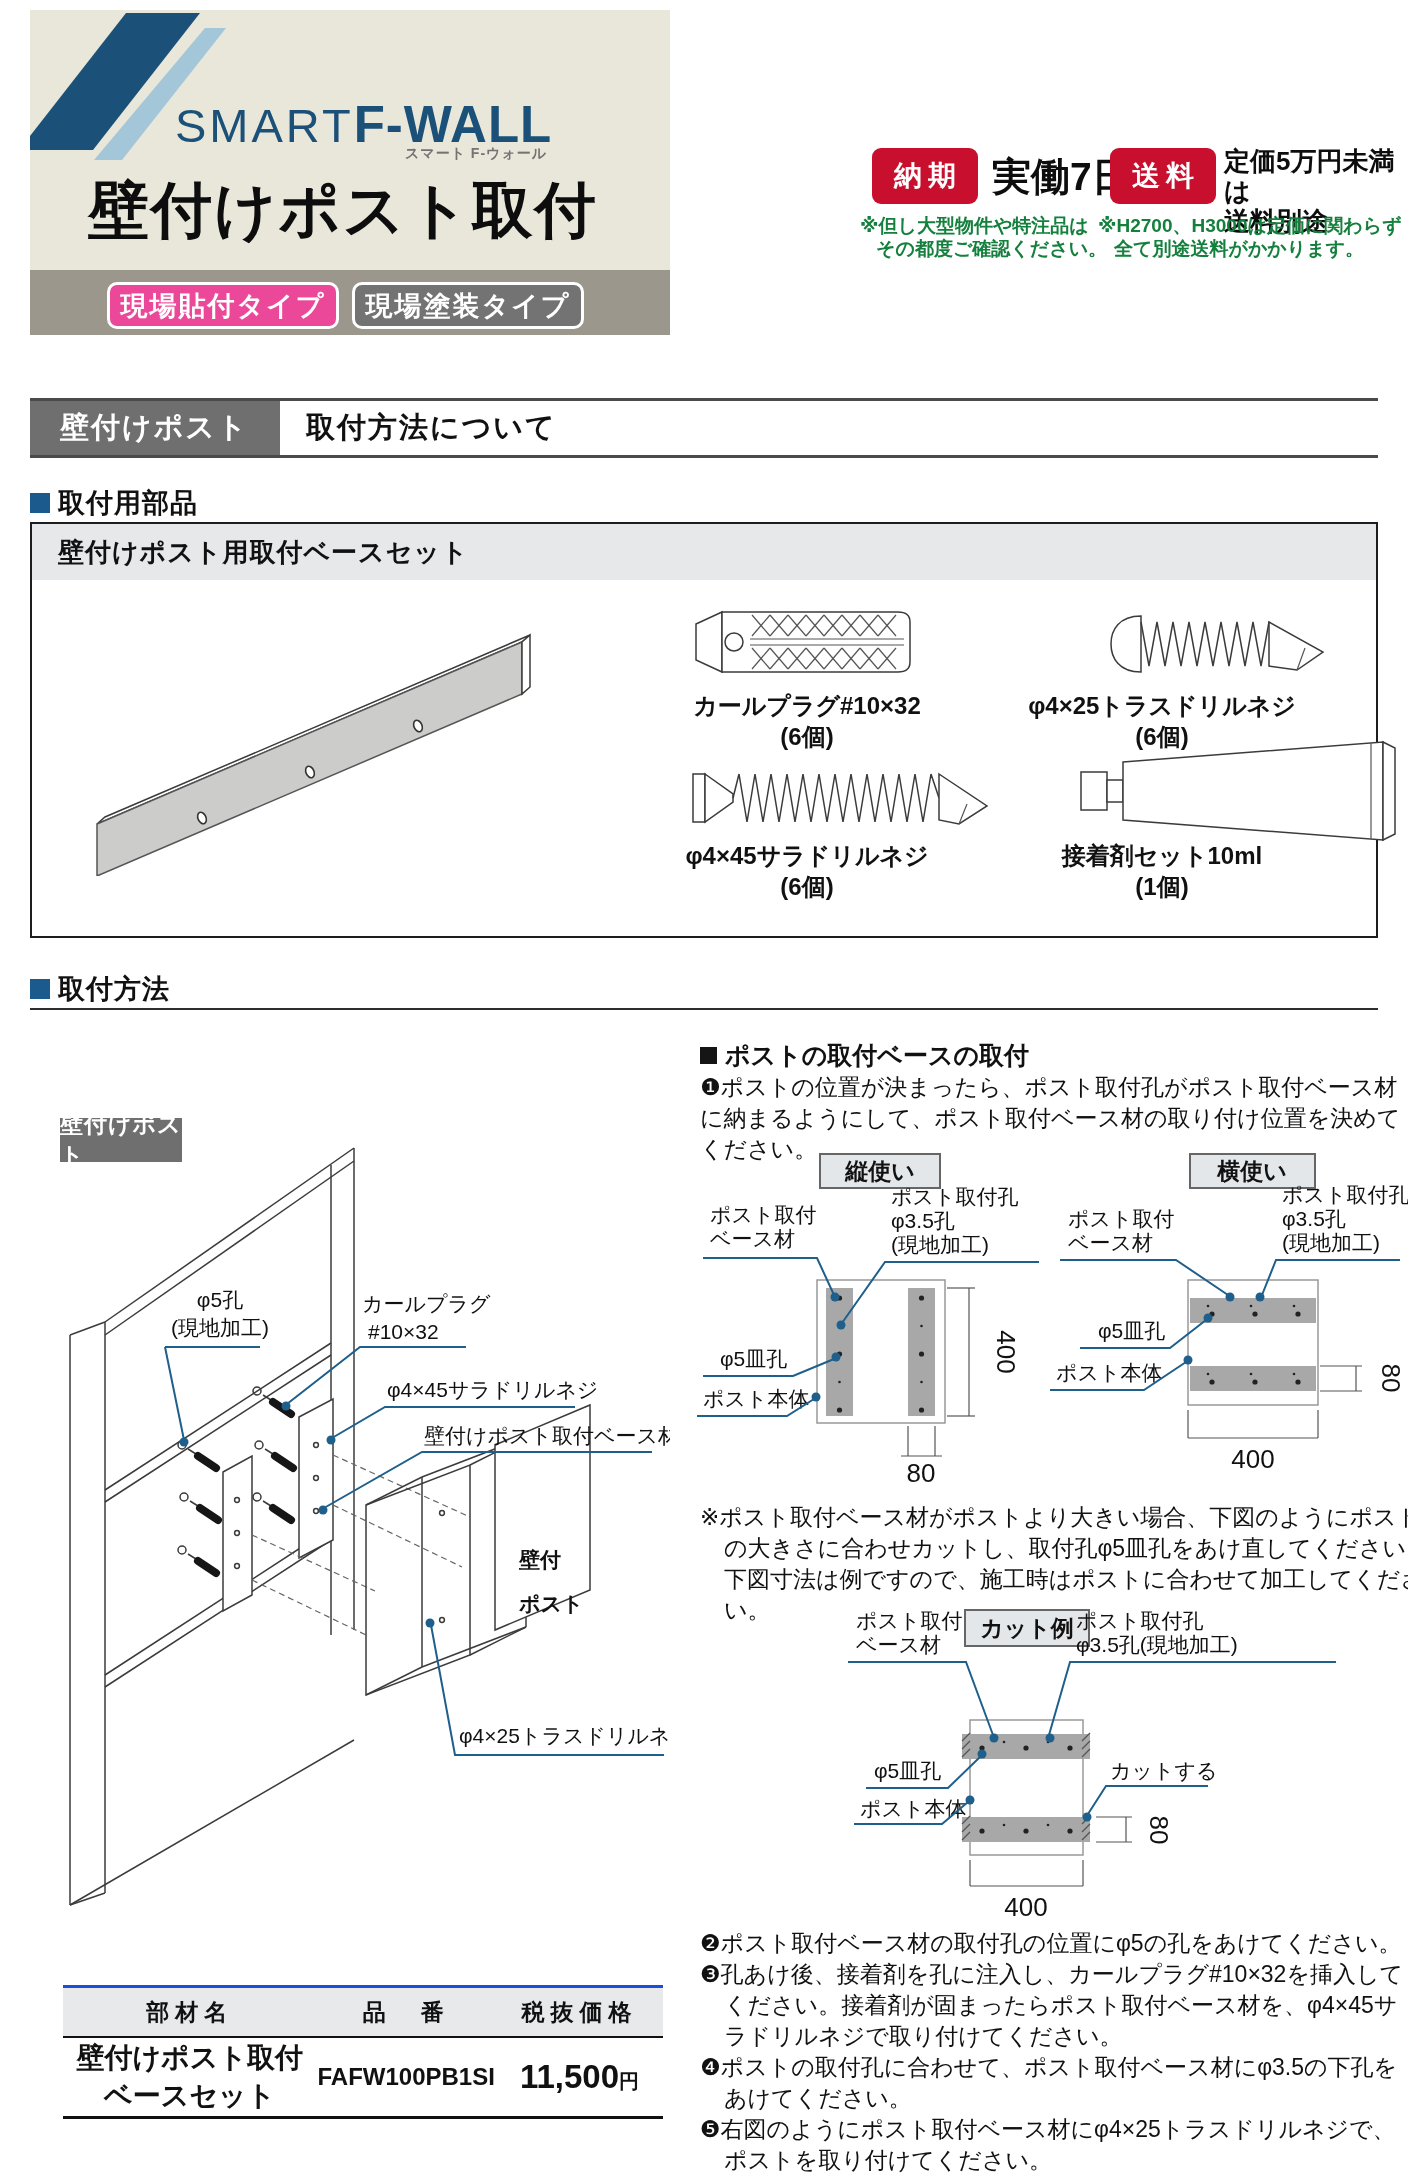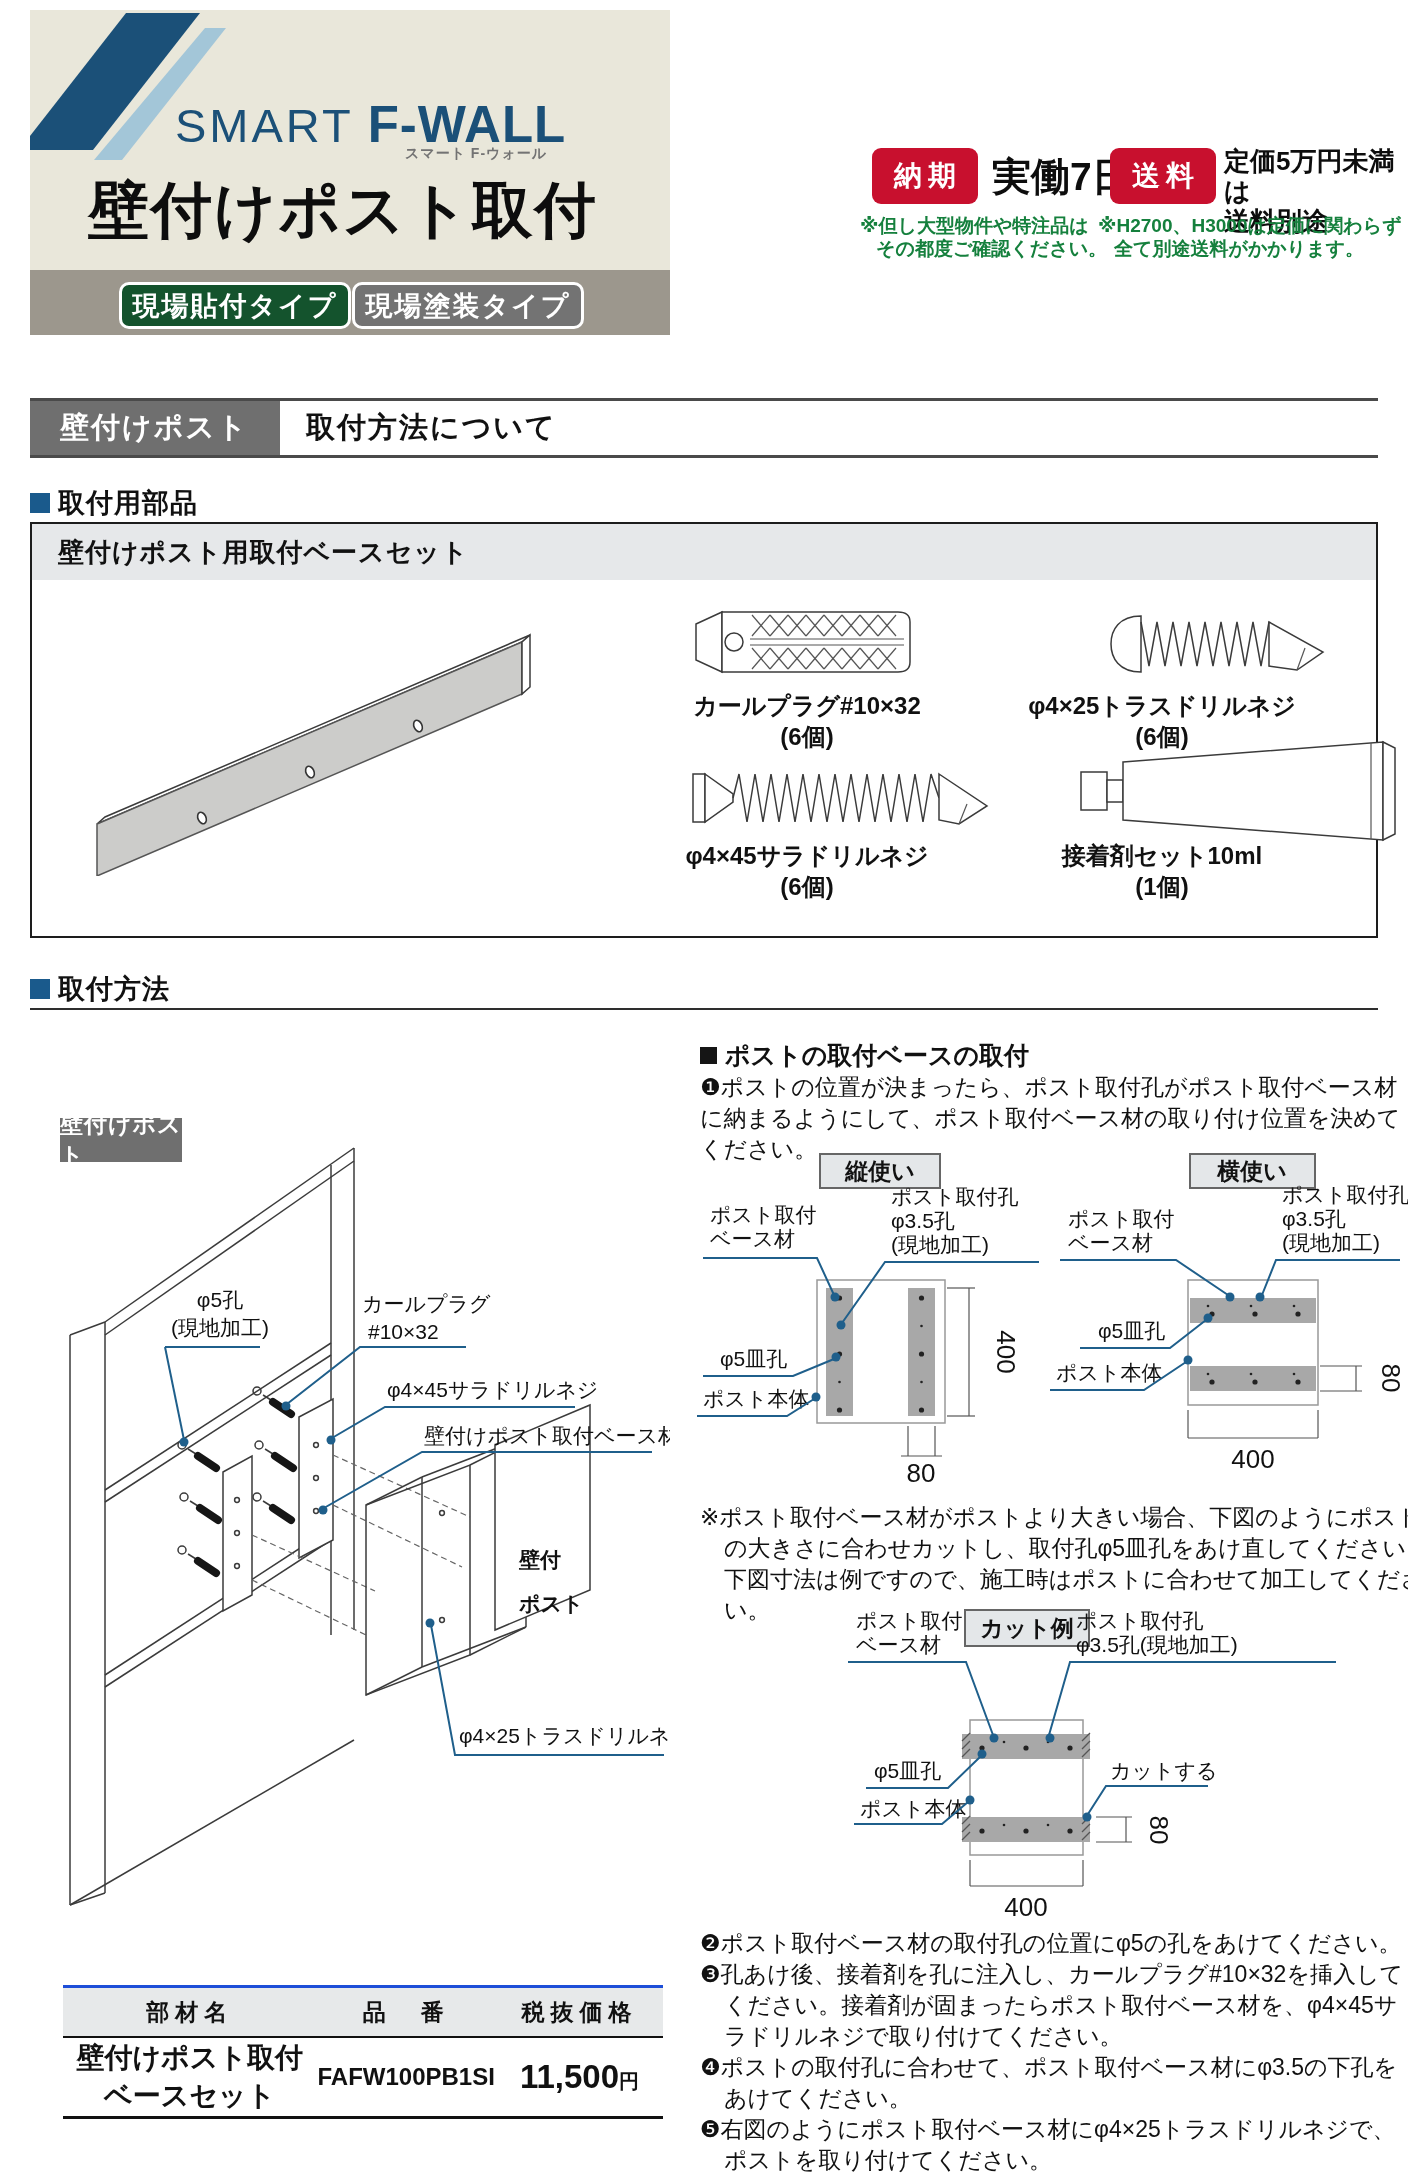--- a/index.html
+++ b/index.html
@@ -3,29 +3,29 @@
 <meta charset="utf-8">
 <style>
   html,body{margin:0;padding:0;background:#fff;}
   .page{position:relative;width:1408px;height:2184px;background:#fff;overflow:hidden;
         font-family:"Liberation Sans","DejaVu Sans",sans-serif;color:#111;}
   .abs{position:absolute;}
 
   
   .hero{left:30px;top:10px;width:640px;height:260px;background:#E9E7DA;}
   .hero-logo{left:30px;top:10px;width:640px;height:260px;}
-  .brandline{left:175px;top:95px;width:480px;display:flex;align-items:baseline;gap:14px;color:#1B5078;}
+  .brandline{left:175px;top:95px;width:480px;display:flex;align-items:baseline;gap:0;color:#1B5078;}
   .brand1{font-size:47px;font-weight:400;letter-spacing:3px;}
   .brand2{font-size:51px;font-weight:bold;letter-spacing:1px;}
   .brandsub{left:405px;top:145px;font-size:14px;font-weight:bold;color:#737373;letter-spacing:1px;}
   .hero-title{left:88px;top:170px;font-size:61px;font-weight:bold;letter-spacing:2px;color:#0d0d0d;white-space:nowrap;}
   .grayband{left:30px;top:270px;width:640px;height:65px;background:#9C978D;}
   .tag{top:282px;width:226px;height:41px;border:3px solid #fff;border-radius:10px;
        color:#fff;font-size:27px;font-weight:bold;display:flex;align-items:center;justify-content:center;letter-spacing:2px;}
-  .tag-pink{left:119px;background:#14532d;font-family:Liberation Serif, serif;}
+  .tag-pink{left:107px;background:#ec4899;font-family:Liberation Serif, serif;}
   .tag-blue{left:352px;background:#737373;}
 
   .badge{top:148px;width:106px;height:56px;background:#C8102E;border-radius:9px;color:#fff;
          font-size:28px;font-weight:bold;display:flex;align-items:center;justify-content:center;letter-spacing:6px;text-indent:6px;}
   .badge-delivery{left:872px;}
   .badge-shipping{left:1110px;}
   .delivery-value{left:992px;top:150px;font-size:39px;font-weight:bold;color:#0d0d0d;}
   .ship-value{left:1224px;top:146px;font-size:26px;font-weight:bold;color:#0d0d0d;line-height:30px;}
   .rednote{font-size:19px;font-weight:bold;color:#15803d;line-height:23px;}
   .note-delivery{left:860px;top:214px;}

